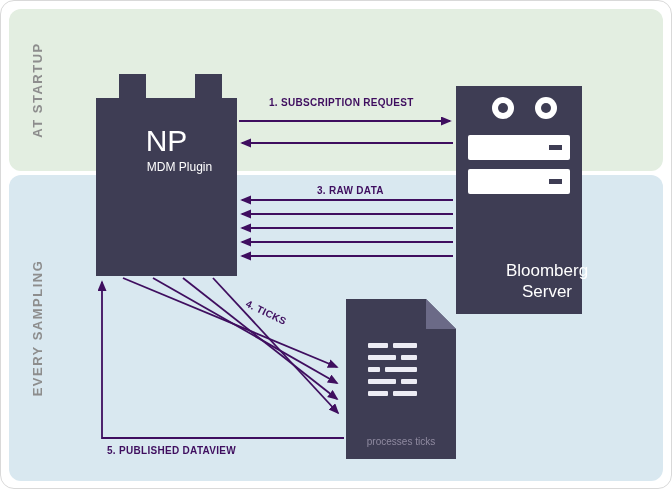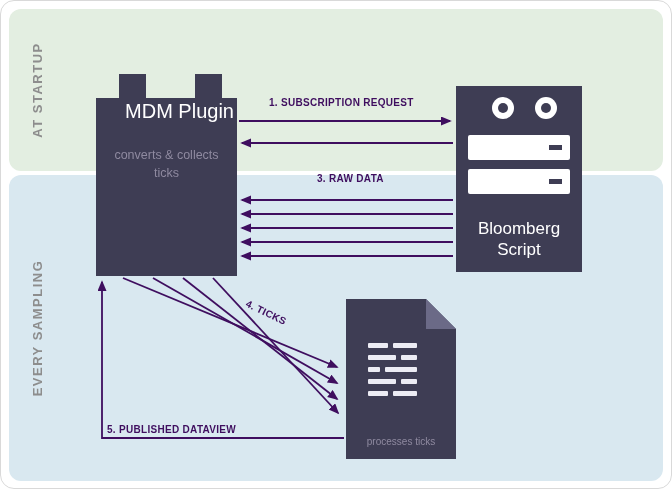--- a/index.html
+++ b/index.html
@@ -33,25 +33,25 @@
 
   
   .plugin {
     position:absolute; left:95px; top:97px; width:141px; height:178px;
     background:var(--node-fill,#3e3d54); color:var(--node-text,#fff); text-align:center;
   }
   .plugin .foot { position:absolute; top:-24px; width:27px; height:24px; background:var(--node-fill,#3e3d54); }
   .plugin .foot.f1 { left:23px; }
   .plugin .foot.f2 { left:99px; }
   .plugin-title    { margin-top:26px; font-size:30px; font-weight:normal; }
-  .plugin-subtitle { margin-top:2px; font-size:20px;padding-left:26px; }
+  .plugin-subtitle { margin-top:2px; font-size:12px;padding-left:26px; }
   .plugin-note     { margin-top:24px; font-size:12.5px; line-height:1.4; color:var(--muted-text,#8f8aa0); }
 
   
-  .server { position:absolute; left:455px; top:85px; width:126px; height:186px; background:var(--node-fill,#3e3d54); }
+  .server { position:absolute; left:455px; top:85px; width:126px; height:228px; background:var(--node-fill,#3e3d54);padding-left:28px; }
   .server .reel { position:absolute; top:11px; width:22px; height:22px; border-radius:50%; background:#ffffff; }
   .server .reel::after { content:""; position:absolute; left:6px; top:6px; width:10px; height:10px; border-radius:50%; background:var(--node-fill,#3e3d54); }
   .server .reel.r1 { left:36px; }
   .server .reel.r2 { left:79px; }
   .server .bar { position:absolute; left:12px; width:102px; height:25px; background:#ffffff; border-radius:2px; }
   .server .bar::after { content:""; position:absolute; right:8px; top:10px; width:13px; height:5px; background:var(--node-fill,#3e3d54); }
   .server .bar.b1 { top:49px; }
   .server .bar.b2 { top:83px; }
   .server-label { position:absolute; bottom:12px; width:100%; text-align:center; color:var(--node-text,#fff); font-size:17px; line-height:1.25; }
 
@@ -100,42 +100,39 @@
 
     <line class="al" x1="122" y1="277" x2="336" y2="366" marker-end="url(#ah)"></line>
     <line class="al" x1="152" y1="277" x2="336" y2="382" marker-end="url(#ah)"></line>
     <line class="al" x1="182" y1="277" x2="336" y2="398" marker-end="url(#ah)"></line>
     <line class="al" x1="212" y1="277" x2="337" y2="412" marker-end="url(#ah)"></line>
 
     <polyline class="al" points="343,437 101,437 101,281" marker-end="url(#ah)"></polyline>
   </svg>
 
   <div class="alabel" style="left:268px; top:96px;">1. SUBSCRIPTION REQUEST</div>
-  <div class="alabel" style="left:316px; top:172px;">3. RAW DATA</div>
+  <div class="alabel" style="left:316px; top:184px;">3. RAW DATA</div>
   <div class="alabel rotated" style="left:248px; top:297px;">4. TICKS</div>
-  <div class="alabel" style="left:106px; top:423px;">5. PUBLISHED DATAVIEW</div>
+  <div class="alabel" style="left:106px; top:444px;">5. PUBLISHED DATAVIEW</div>
 
   <div class="plugin">
     <div class="foot f1"></div>
     <div class="foot f2"></div>
+    <div class="plugin-title">NP</div>
     <div class="plugin-subtitle">MDM Plugin</div>
-    <div class="plugin-note">
-      <span>converts &amp; collects</span><br>
-      <span>ticks</span>
-    </div>
   </div>
 
   <div class="server">
     <div class="reel r1"></div>
     <div class="reel r2"></div>
     <div class="bar b1"></div>
     <div class="bar b2"></div>
     <div class="server-label">
       <span>Bloomberg</span><br>
-      <span>Script</span>
+      <span>Server</span>
     </div>
   </div>
 
   <div class="luadoc">
     <div class="docbody"></div>
     <div class="fold"></div>
     <div class="doclines">
       <div class="row">
           <div class="seg" style="width:20px;"></div>
           <div class="seg" style="width:24px;"></div>

